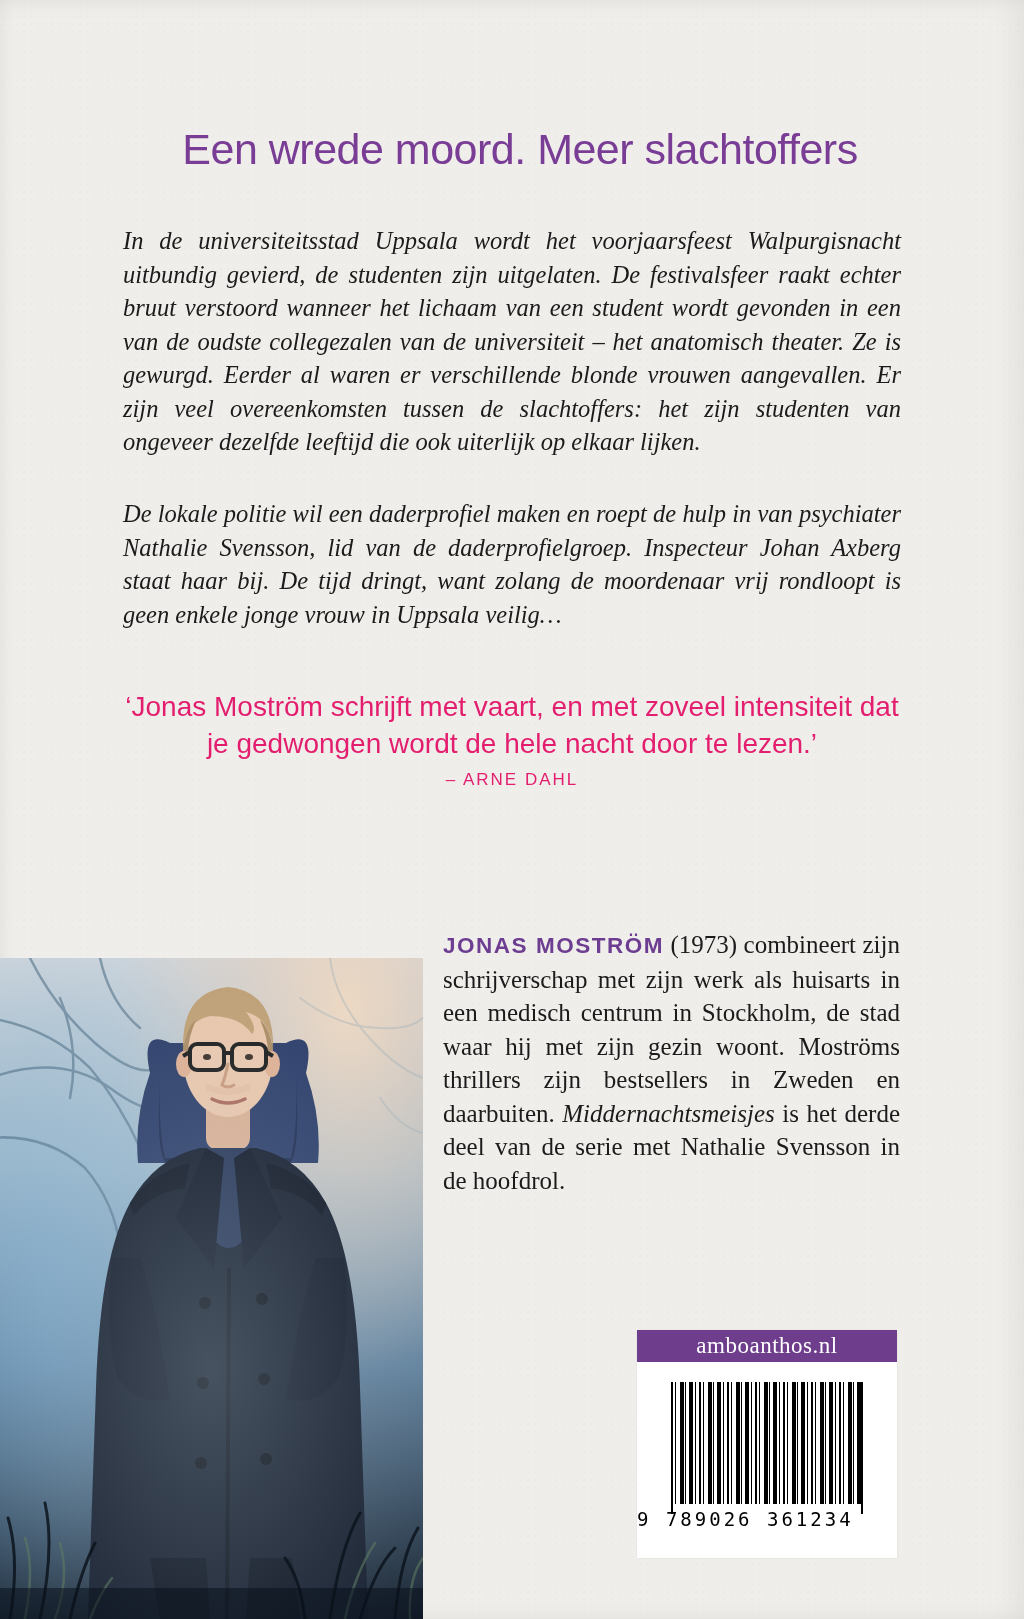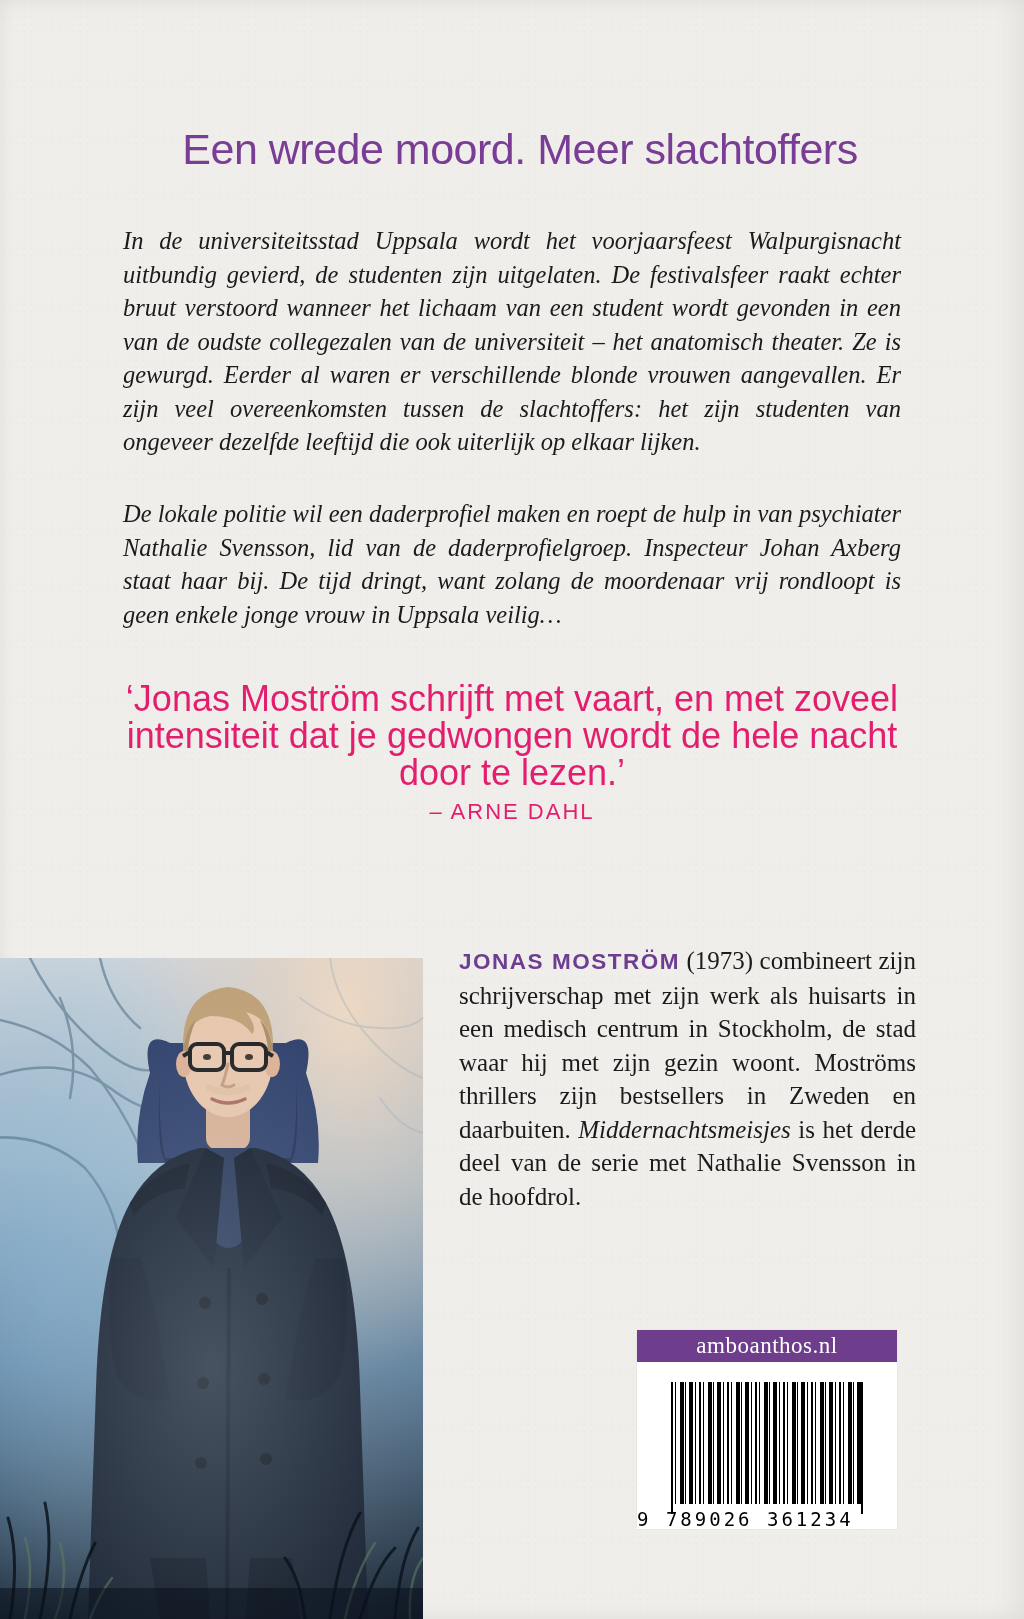--- a/index.html
+++ b/index.html
@@ -33,47 +33,47 @@
   .p1 { top:224px; }
   .p2 { top:497px; }
 
   
   .quote {
     position:absolute; left:113px; width:798px; text-align:center;
     font-family:"Liberation Sans", sans-serif; color:#e31e6e;
   }
   .quote1 { top:680px; }
   .quote2 { top:814px; }
-  .quote-text { margin:0; font-size:36px; line-height:37px; }
-  .quote-attr { margin:8px 0 0 0; font-size:22px; letter-spacing:2px; }
+  .quote-text { margin:8px; font-size:28px; line-height:37px; }
+  .quote-attr { margin:8px 0 0 0; font-size:17px; letter-spacing:2px; }
 
   
   .bio {
     position:absolute; top:928px; left:443px; width:457px;
     font-family:"Liberation Serif", serif;
     font-size:25px; line-height:33.5px; color:#1b1b1b;
-    text-align:justify; margin:16px;
+    text-align:justify; margin:0;
   }
   .bio .author-name {
     font-family:"Liberation Sans", sans-serif;
     font-weight:700; font-size:22.5px; letter-spacing:1.5px;
     color:#6c3d91;
   }
   .bio em { font-style:italic; }
 
   
   .photo {
     position:absolute; top:958px; left:0; width:423px; height:661px;
     overflow:hidden;
   }
   .photo svg { display:block; }
 
   
   .barcode-box {
-    position:absolute; top:1330px; left:637px; width:260px; height:199px;
+    position:absolute; top:1330px; left:637px; width:260px; height:228px;
     background:#ffffff;
     box-shadow:0 0 2px rgba(0,0,0,0.08);
   }
   .publisher-banner {
     width:260px; height:32px; background:#6e3e8d;
     color:#ffffff; font-family:"Liberation Serif", serif;
     font-size:23px; line-height:31px; text-align:center;
     letter-spacing:0.5px;
   }
   .bars {

